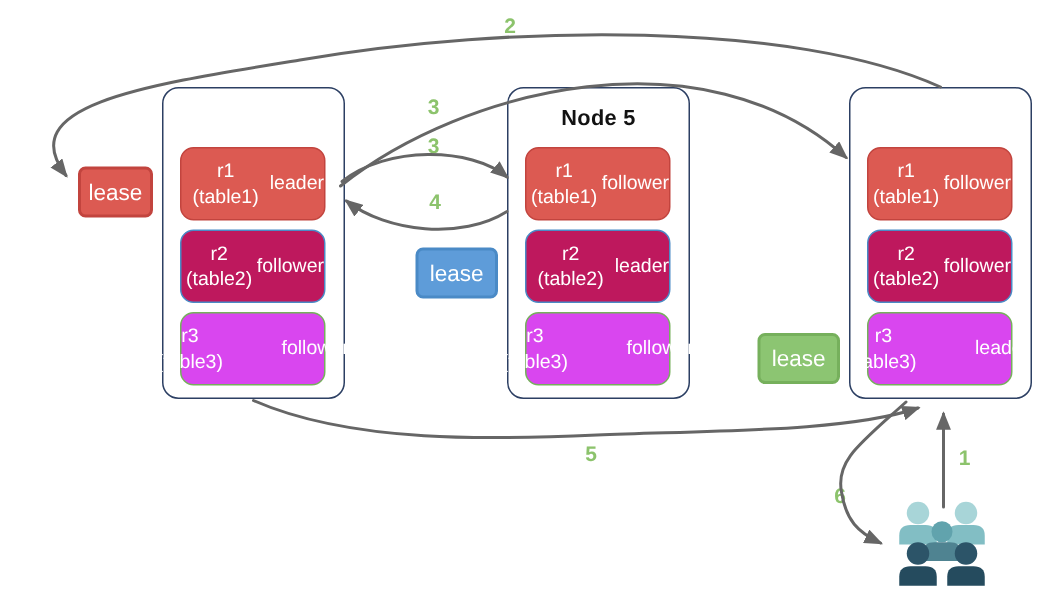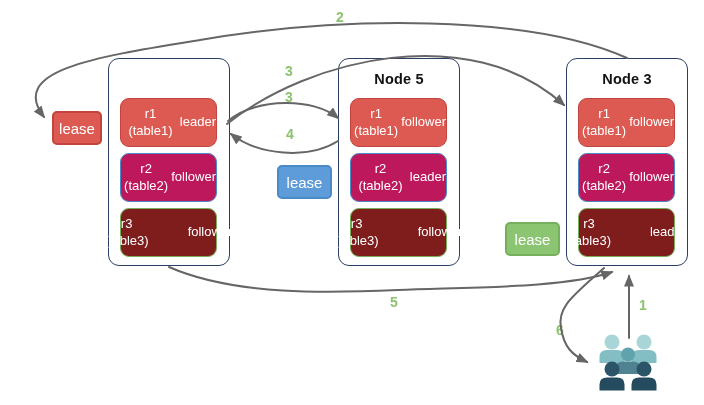--- a/index.html
+++ b/index.html
@@ -17,21 +17,21 @@
     font-size:14.5px; color:#121212; letter-spacing:.2px;
   }
   .rep {
     position:absolute; left:11px; width:97px; height:49px; border-radius:9px;
     color:#fff; font-size:13px; line-height:16.5px;
     display:flex; align-items:center; justify-content:center;
     text-align:center; box-sizing:border-box;
   }
   .rep-red   { background:#dc5a52; border:1.5px solid #c2443e; }
   .rep-blue  { background:#be185d; border:1.5px solid #4a8ac6; }
-  .rep-green { background:#7f1d1d; border:1.5px solid #76b05c;gap:39px; }
+  .rep-green { background:#d946ef; border:1.5px solid #76b05c;gap:39px; }
   .rep1 { top:39px; } .rep2 { top:94px; } .rep3 { top:149px; }
   .lease {
     position:absolute; height:34px; border-radius:5px; color:#fff; font-size:15px;
     display:flex; align-items:center; justify-content:center; box-sizing:border-box;
   }
   .lease-red   { left:52px;  top:111px; width:50px; background:#dc5a52; border:2px solid #c2443e; }
   .lease-blue  { left:277px; top:165px; width:55px; background:#5e9cd9; border:2px solid #4a8ac6; }
   .lease-green { left:505px; top:222px; width:55px; background:#8cc572; border:2px solid #76b05c; }
   .step {
     position:absolute; font-weight:bold; font-size:14px; color:#8cc36c;
@@ -77,21 +77,20 @@
       <span>r2 (table2)</span>
       <span>leader</span>
     </div>
     <div class="rep rep3 rep-green">
       <span>r3 (table3)</span>
       <span>follower</span>
     </div>
   </div>
 
   <div class="node" style="left:566px">
-    <div class="node-title">Node 3</div>
     <div class="rep rep1 rep-red">
       <span>r1 (table1)</span>
       <span>follower</span>
     </div>
     <div class="rep rep2 rep-blue">
       <span>r2 (table2)</span>
       <span>follower</span>
     </div>
     <div class="rep rep3 rep-green">
       <span>r3 (table3)</span>

